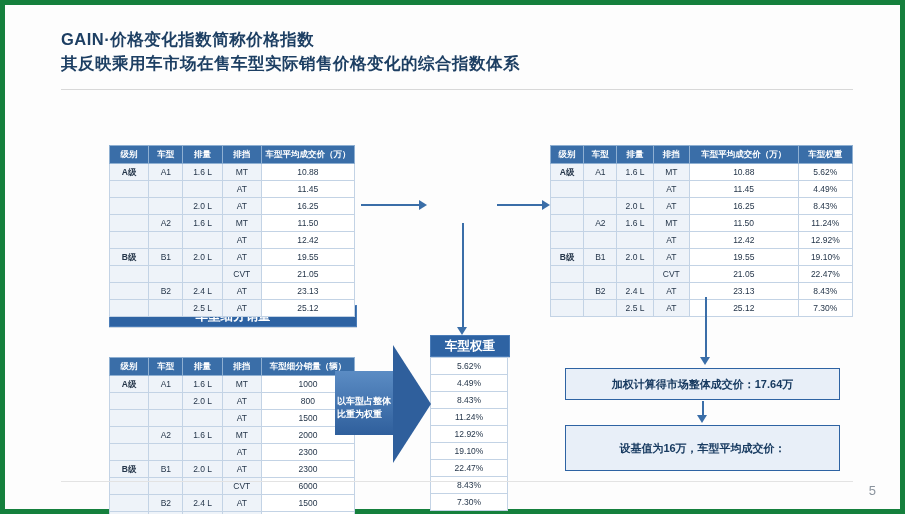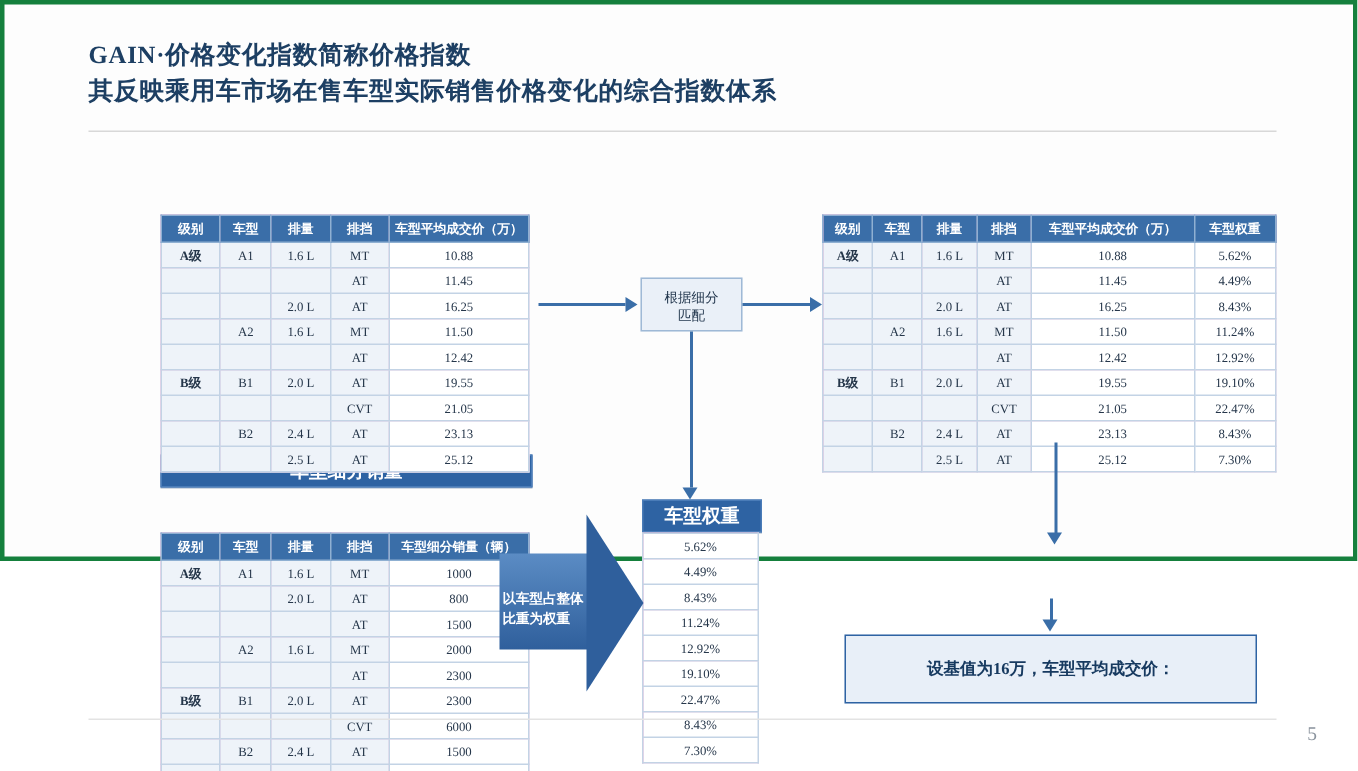--- a/index.html
+++ b/index.html
@@ -5,25 +5,24 @@
   html,body{margin:0;padding:0;}
   body{
     width:905px;height:514px;
     background:#ffffff;
     font-family:"Liberation Sans","DejaVu Sans",sans-serif;
     color:#1a2c42;
     overflow:hidden;
   }
   #slide{
     position:relative;
-    width:905px;height:374px;
+    width:905px;height:514px;
     background:#fdfdfd;
     box-sizing:border-box;
-    border:3px solid #15803d;
-    font-family:Liberation Serif, serif;
+    border:5px solid #15803d;
   }
   
   .title-block{
     position:absolute;left:56px;top:22px;width:780px;
   }
   .title-line{
     font-size:16.5px;font-weight:bold;color:#1d3f63;
     line-height:24px;letter-spacing:.5px;
   }
   .title-rule{
@@ -38,21 +37,21 @@
     text-align:center;
     line-height:20px;
     height:20px;
     border:1px solid #4a7cb8;
     box-shadow:0 1px 0 #cfd8e3;
   }
   
   table{
     border-collapse:collapse;
     font-size:8.5px;
-    background:#f9a8d4;
+    background:#7f1d1d;
   }
   table th{
     background:#3a6ea8;
     color:#ffffff;
     font-weight:bold;
     font-size:8.5px;
     border:1px solid #8fb0d2;
     padding:3px 2px;
     text-align:center;
     line-height:11px;
@@ -441,23 +440,20 @@
           <tr>
             <td>8.43%</td>
           </tr>
           <tr>
             <td>7.30%</td>
           </tr>
         </tbody>
     </table>
   </div>
 
-  <div class="midbox" id="midbox1">
-    <span id="midnote">根据细分<br>匹配</span>
-  </div>
 
   <div class="hline" style="left:356px;top:199px;width:58px;"></div>
   <div class="tri-right" style="left:414px;top:195px;"></div>
 
   <div class="hline" style="left:492px;top:199px;width:45px;"></div>
   <div class="tri-right" style="left:537px;top:195px;"></div>
 
   <div class="vline" style="left:457px;top:218px;height:104px;"></div>
   <div class="tri-down" style="left:452px;top:322px;"></div>
 
@@ -466,19 +462,20 @@
 
   <div class="vline" style="left:697px;top:396px;height:16px;"></div>
   <div class="tri-down" style="left:692px;top:410px;"></div>
 
   <div id="blockarrow">
     <div class="ba-body"></div>
     <div class="ba-head"></div>
     <div class="ba-label" id="balabel">以车型占整体<br>比重为权重</div>
   </div>
 
+  <div class="resbox" id="resbox1">加权计算得市场整体成交价：17.64万</div>
   <div class="resbox" id="resbox2">
     <div>设基值为16万，车型平均成交价：</div>
   </div>
 
   <div class="footer-rule"></div>
   <div class="page-num">5</div>
 </div>
 
 </body></html>

